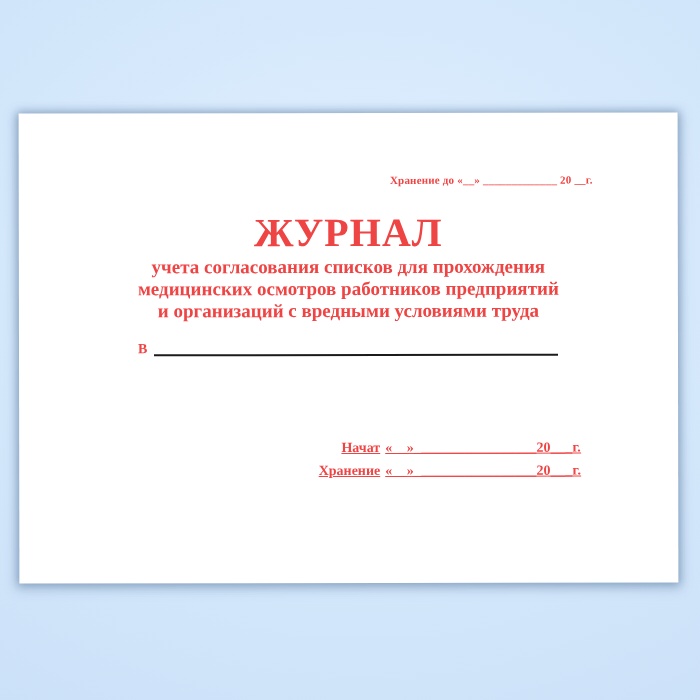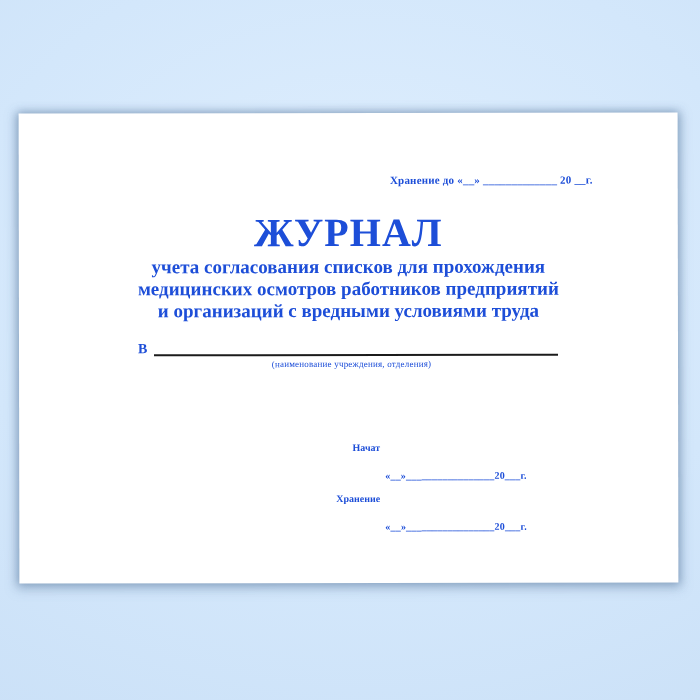--- a/index.html
+++ b/index.html
@@ -6,21 +6,21 @@
     margin: 0;
     padding: 0;
   }
   .stage {
     position: relative;
     width: 700px;
     height: 700px;
     overflow: hidden;
     background: radial-gradient(120% 95% at 52% 38%, #e0effe 0%, #d3e7fb 48%, #c6ddf5 100%);
     font-family: "Liberation Serif", serif;
-    color: #1d4ed8;
+    color: #ef4444;
   }
   .paper {
     position: absolute;
     left: 19px;
     top: 113px;
     width: 659px;
     height: 470px;
     background: #ffffff;
     box-shadow: 0 0 8px 1px rgba(105, 135, 170, 0.65),
                 0 3px 12px 3px rgba(105, 135, 170, 0.35);
@@ -81,37 +81,37 @@
     top: 246px;
     width: 413px;
     text-align: center;
     font-size: 9px;
     letter-spacing: 0.2px;
   }
   .dates {
     position: absolute;
     left: 251px;
     top: 328px;
-    font-size: 10px;
+    font-size: 14px;
     font-weight: bold;
+    text-decoration: underline;
   }
   .date-row {
     display: flex;
     margin-bottom: 9px;
     line-height: 14px;
     white-space: nowrap;
   }
   .date-label {
     width: 110px;
     text-align: right;
     margin-right: 5px;
   }
   .date-value {
     letter-spacing: 0.2px;
-    margin-top: 28px;
   }
 </style>
 </head>
 <body>
 
 <div class="stage">
   <div class="paper">
 
     <div class="storage-note">Хранение до «__» _____________ 20 __г.</div>
 
@@ -121,21 +121,20 @@
       <div>учета согласования списков для прохождения</div>
       <div>медицинских осмотров работников предприятий</div>
       <div>и организаций с вредными условиями труда</div>
     </div>
 
     <div class="org-row">
       <span class="org-prefix">В</span>
       <span class="org-underline"></span>
     </div>
 
-    <div class="org-caption">(наименование учреждения, отделения)</div>
 
     <div class="dates">
       <div class="date-row">
         <span class="date-label">Начат</span>
         <span class="date-value">«__»_________________20___г.</span>
       </div>
       <div class="date-row">
         <span class="date-label">Хранение</span>
         <span class="date-value">«__»_________________20___г.</span>
       </div>

